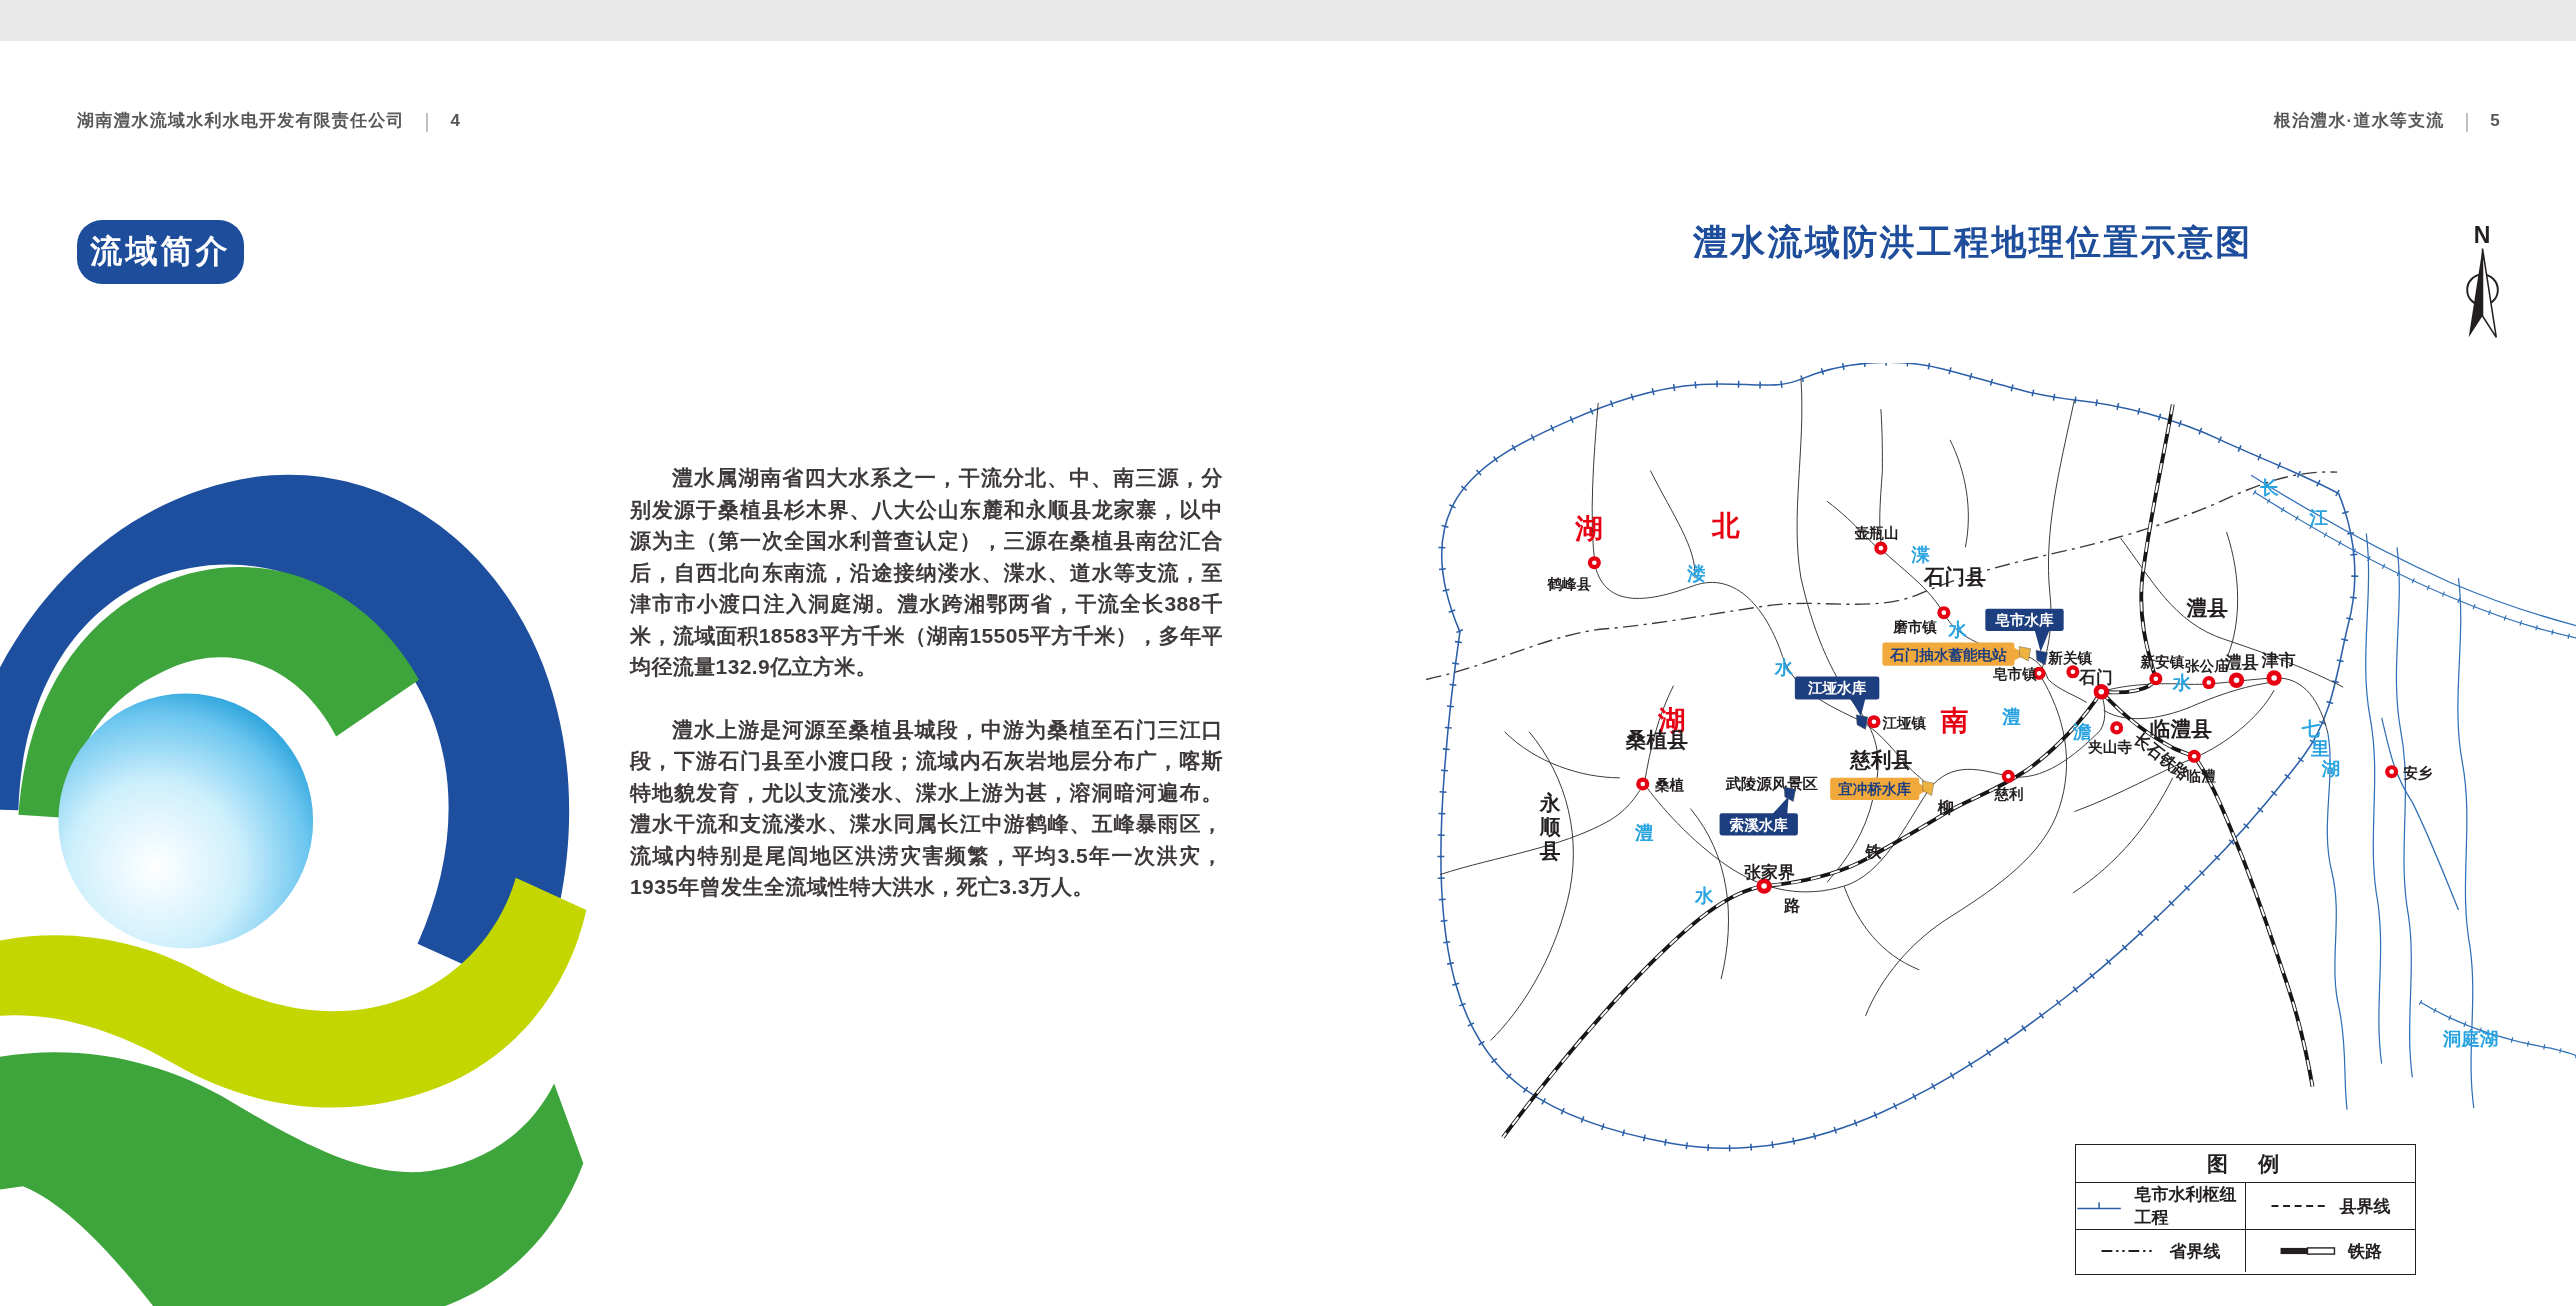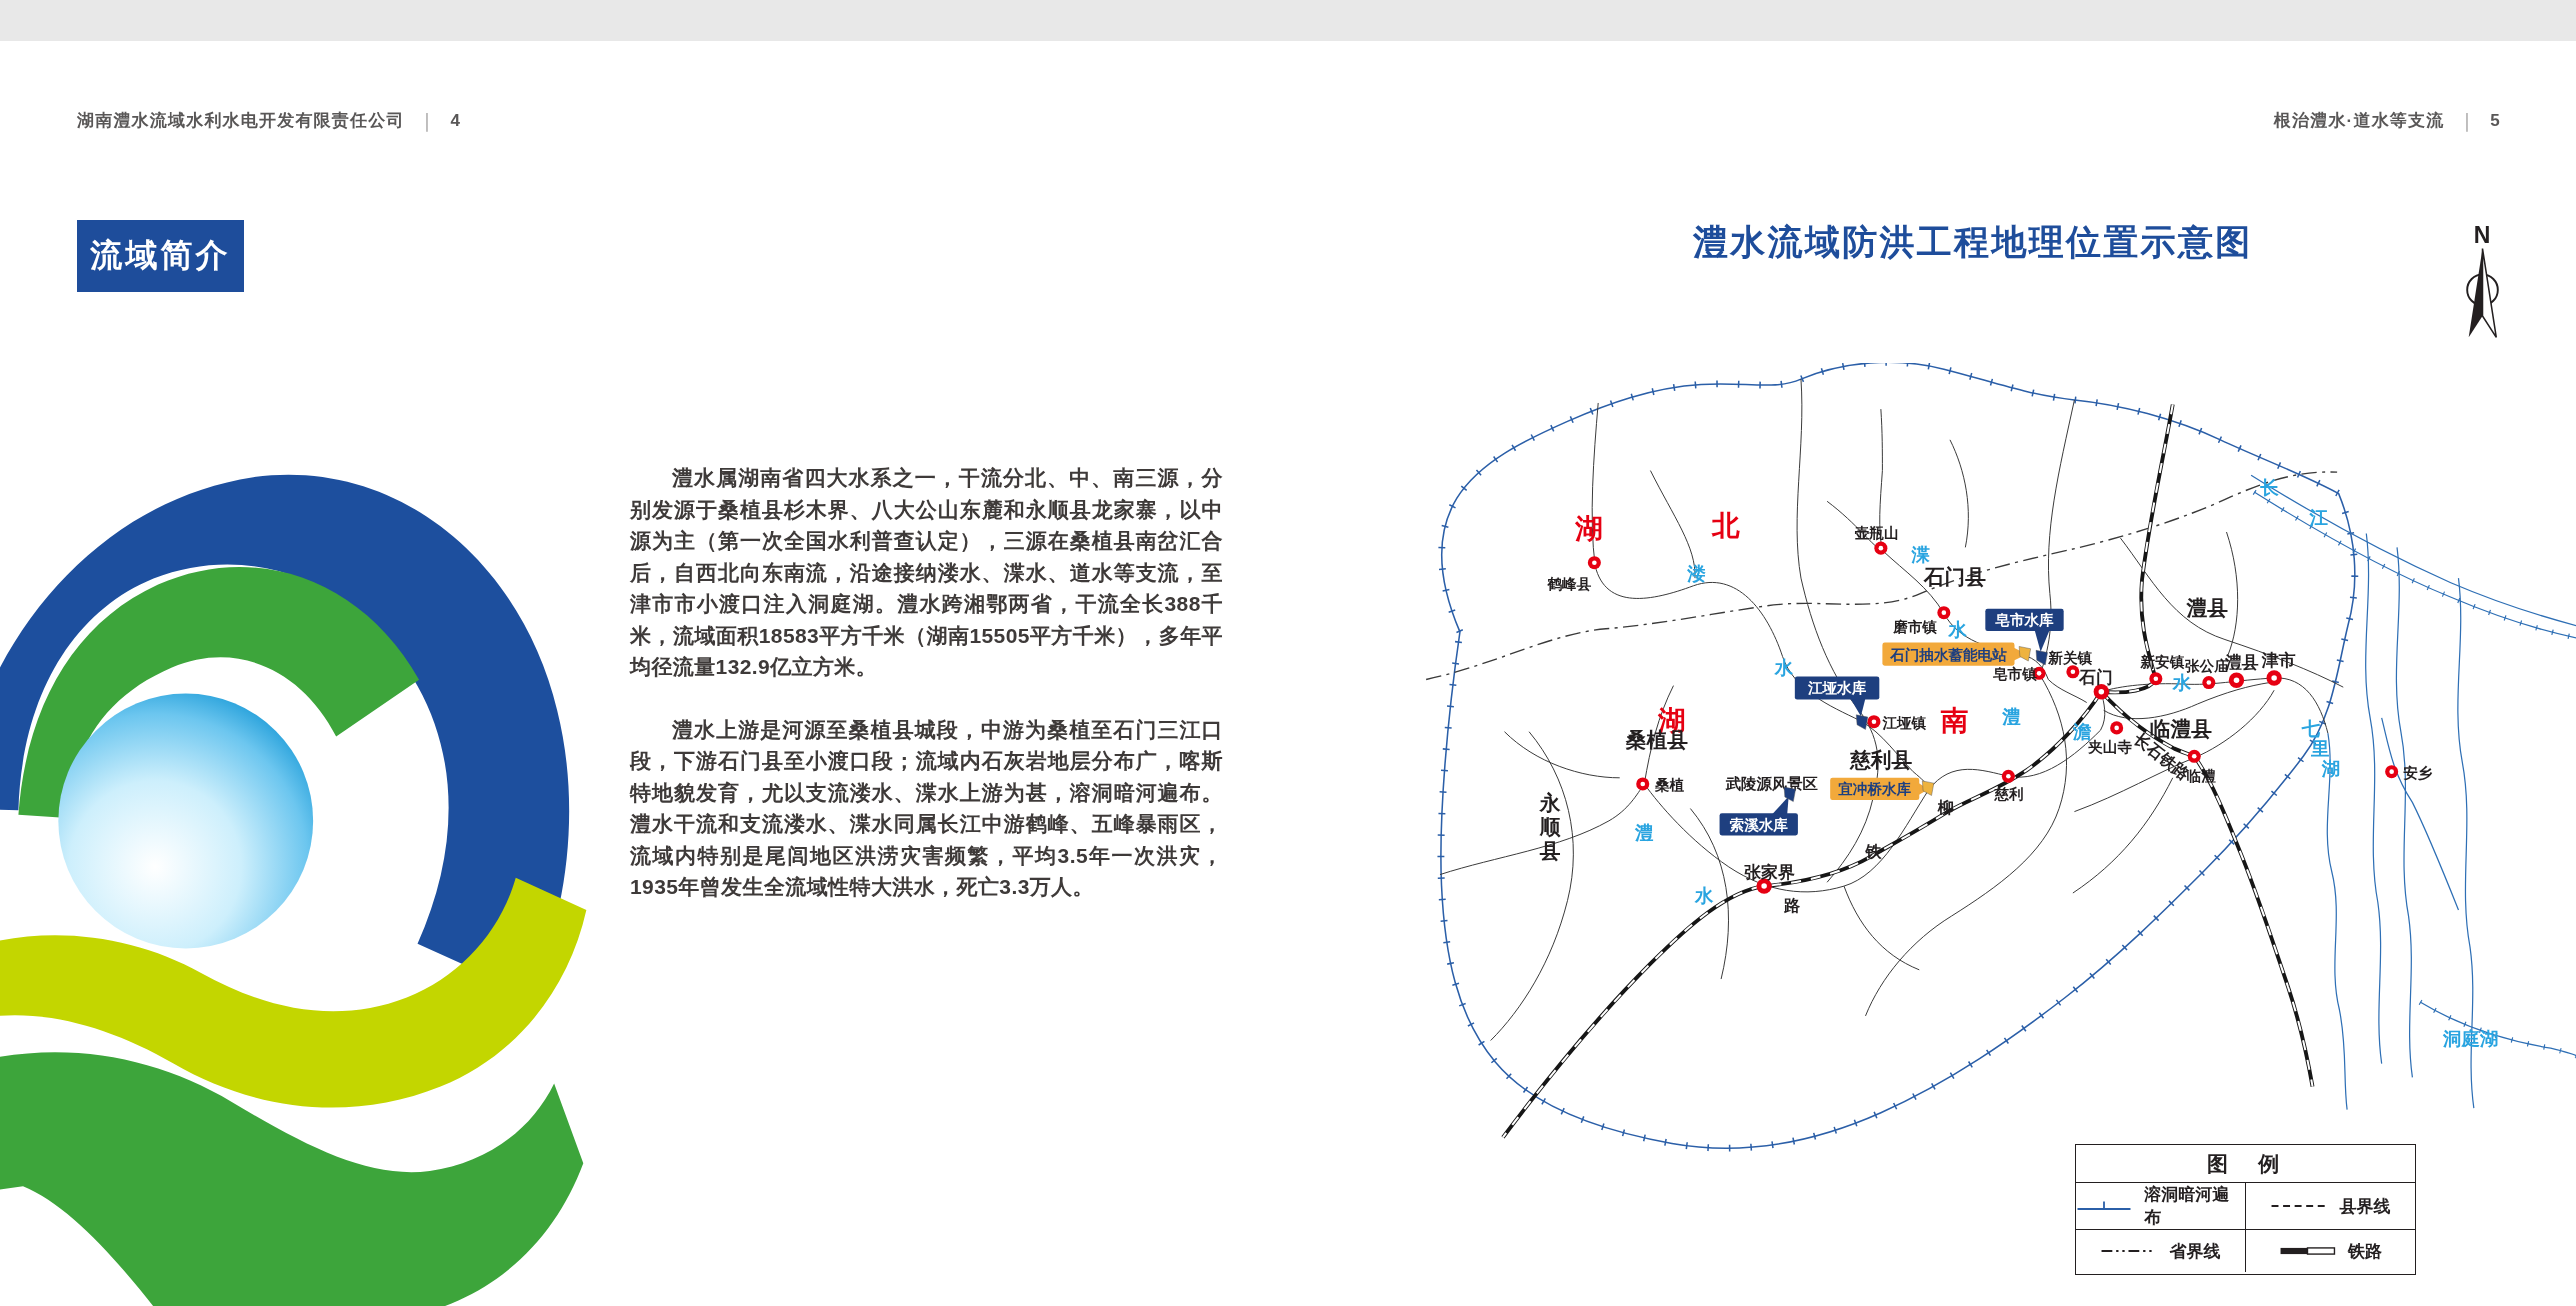--- a/index.html
+++ b/index.html
@@ -4,23 +4,23 @@
 <style>
   html,body{margin:0;padding:0;background:#e8e8e8;}
   .sheet{position:relative;width:2576px;height:1306px;background:#ffffff;overflow:hidden;
          font-family:"Liberation Sans","DejaVu Sans",sans-serif;color:#3e3a39;margin-top:41px;}
   
   .hdr{position:absolute;top:68px;font-size:17px;font-weight:700;color:#595757;letter-spacing:1.2px;white-space:nowrap;}
   .hdr-left{left:77px;}
   .hdr-right{right:75px;text-align:right;}
   .hdr .sep{display:inline-block;margin:0 14px;font-weight:400;color:#8a8888;transform:scaleY(1.1);}
   
-  .section-box{position:absolute;left:77px;top:179px;width:167px;height:72px;background:#1e4d9b;
+  .section-box{position:absolute;left:77px;top:179px;width:167px;height:64px;background:#1e4d9b;
                display:flex;align-items:center;justify-content:center;color:#fff;font-size:32px;
-               font-weight:800;letter-spacing:3.1px;}
+               font-weight:800;letter-spacing:3.1px;border-radius:25px;}
   
   .article{position:absolute;left:630px;top:421px;width:593px;font-size:21px;line-height:31.5px;
            font-weight:600;color:#3e3a39;text-align:justify;letter-spacing:0.4px;}
   .article p{margin:0 0 31px 0;text-indent:2em;}
   
   .map-title{position:absolute;left:1693px;top:178px;margin:0;font-size:35px;font-weight:800;
              color:#1e4d9b;letter-spacing:2.3px;white-space:nowrap;}
   
   .compass{position:absolute;left:2459px;top:183px;width:46px;text-align:center;}
   .compass .n{font-size:23px;font-weight:800;color:#231f20;line-height:23px;}
@@ -309,21 +309,21 @@
   </svg>
 
   <div class="legend">
     <div class="legend-title">图　例</div>
     <div class="legend-grid">
       <div class="legend-cell lc-r lc-b">
         <svg width="57" height="14" viewBox="0 0 74 18">
           <line x1="2" y1="13" x2="72" y2="13" stroke="#2b5fa8" stroke-width="2.4"></line>
           <line x1="37" y1="3" x2="37" y2="13" stroke="#2b5fa8" stroke-width="2.4"></line>
         </svg>
-        <span>溶洞暗河遍布</span>
+        <span>皂市水利枢纽工程</span>
       </div>
       <div class="legend-cell lc-b">
         <svg width="57" height="14" viewBox="0 0 74 18">
           <line x1="2" y1="9" x2="72" y2="9" stroke="#231f20" stroke-width="2.6" stroke-dasharray="9 6"></line>
         </svg>
         <span>县界线</span>
       </div>
       <div class="legend-cell lc-r">
         <svg width="57" height="14" viewBox="0 0 74 18">
           <line x1="2" y1="9" x2="72" y2="9" stroke="#231f20" stroke-width="2.6" stroke-dasharray="14 5 3 5 3 5"></line>

